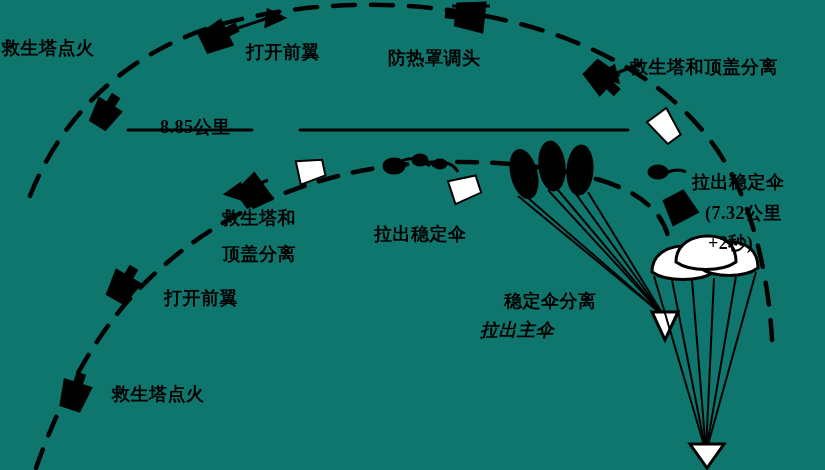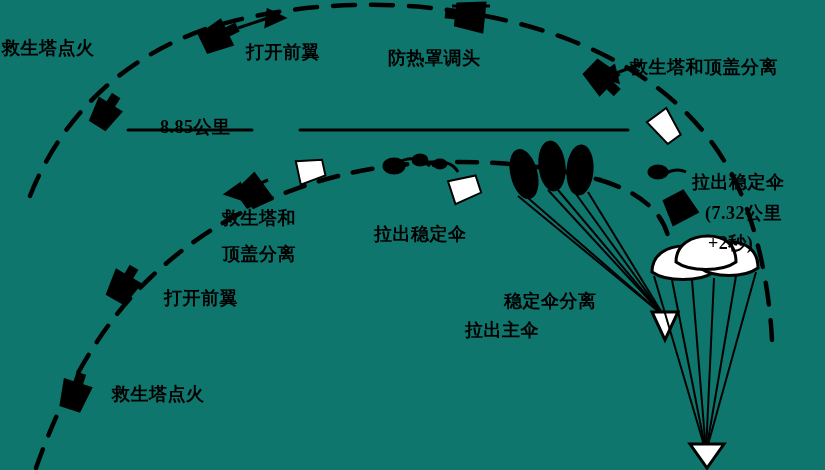--- a/index.html
+++ b/index.html
@@ -172,16 +172,16 @@
   <div class="lbl" style="left:630px; top:57px;">救生塔和顶盖分离</div>
   <div class="lbl" style="left:160px; top:117px;">8.85公里</div>
   <div class="lbl" style="left:692px; top:172px;">拉出稳定伞</div>
   <div class="lbl" style="left:705px; top:203px;text-align:right;">(7.32公里</div>
   <div class="lbl" style="left:708px; top:233px;">+2秒)</div>
   <div class="lbl" style="left:222px; top:208px;text-align:center;">救生塔和</div>
   <div class="lbl" style="left:222px; top:236px;margin-top:8px;">顶盖分离</div>
   <div class="lbl" style="left:374px; top:224px;">拉出稳定伞</div>
   <div class="lbl" style="left:164px; top:288px;">打开前翼</div>
   <div class="lbl" style="left:464px; top:291px;margin-left:40px;">稳定伞分离</div>
-  <div class="lbl" style="left:465px; top:320px;">拉出主伞</div>
+  <div class="lbl" style="left:480px; top:320px;font-style:italic;">拉出主伞</div>
   <div class="lbl" style="left:112px; top:384px;">救生塔点火</div>
 
 </div>
 
 </body></html>

